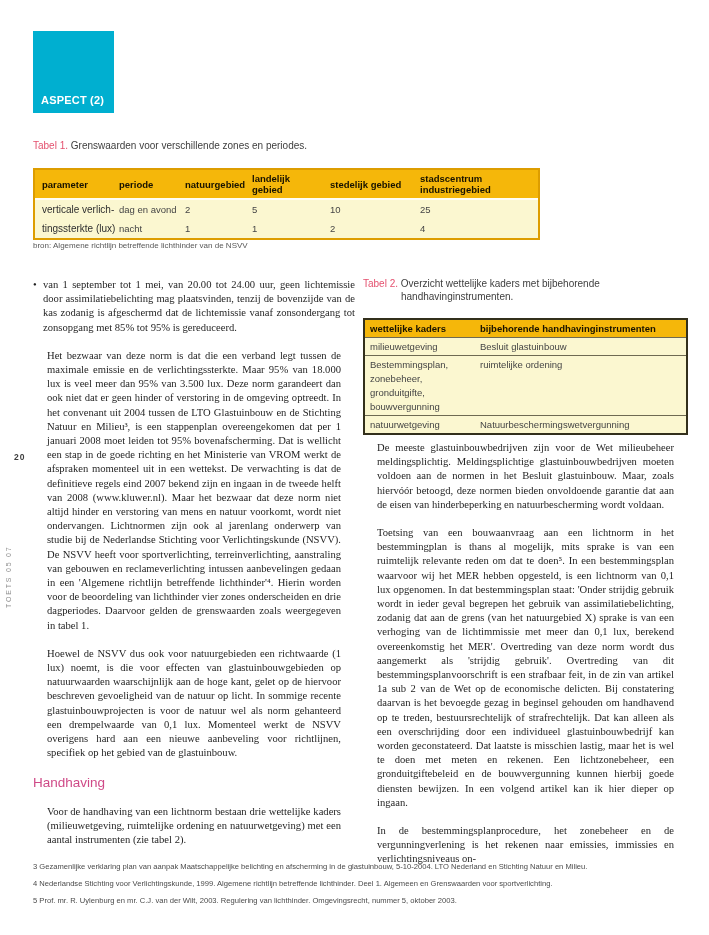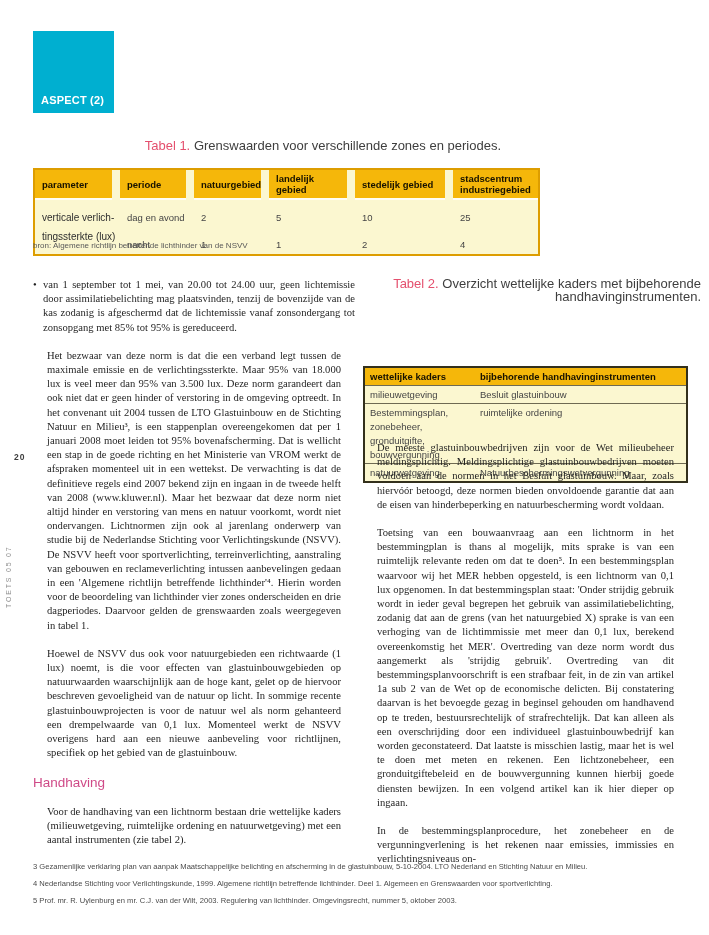--- a/index.html
+++ b/index.html
@@ -18,46 +18,46 @@
   }
   
   .page-number{position:absolute;left:14px;top:452px;font-size:8.5px;font-weight:bold;color:#3c3c3c;letter-spacing:1px;}
   .spine-text{
     position:absolute;left:5px;top:524px;height:84px;
     writing-mode:vertical-rl;transform:rotate(180deg);
     font-size:7px;color:#8f8f8f;letter-spacing:1.8px;white-space:nowrap;
   }
   
   .caption{
-    position:absolute;font-size:13px;color:#3e3e3e;line-height:13px;
-    padding-left:38px;text-indent:-38px;text-align:right;
+    position:absolute;font-size:10px;color:#3e3e3e;line-height:13px;
+    padding-left:38px;text-indent:-38px;
   }
   .caption .prefix{color:#e4506e;}
   .cap1{left:33px;top:139px;width:430px;}
   .cap2{left:363px;top:277px;width:300px;}
   
   .t1{
     position:absolute;left:33px;top:168px;width:507px;
     display:grid;grid-template-columns:77px 66px 67px 78px 90px 1fr;
     grid-template-rows:auto 19px 19px;
-    border:2px solid #dd9d00;background:#fbf7d0;box-sizing:border-box;gap:8px;
+    border:2px solid #dd9d00;background:#fbf7d0;box-sizing:border-box;
   }
   .t1h{
     background:#f5b70a;font-weight:bold;font-size:9.5px;color:#171200;
     padding:3px 4px 3px 7px;display:flex;align-items:center;line-height:11px;
     border-bottom:2px solid #fffef6;min-height:24px;box-sizing:border-box;
   }
   .t1c{font-size:9.5px;color:#454545;padding:0 4px 0 7px;line-height:19px;white-space:nowrap;}
   .t1p{font-size:10px;color:#2e2e2e;line-height:19px;padding-left:7px;white-space:nowrap;}
   .t1-source{position:absolute;left:33px;top:241px;font-size:8px;color:#585858;}
   
   .t2{
     position:absolute;left:363px;top:318px;width:325px;
     display:grid;grid-template-columns:110px 1fr;
-    border:2px solid #33301c;background:#fbf7d0;box-sizing:border-box;margin-top:48px;
+    border:2px solid #33301c;background:#fbf7d0;box-sizing:border-box;
   }
   .t2h{
     background:#f5b70a;font-weight:bold;font-size:9.5px;color:#171200;
     padding:2px 5px;line-height:13px;white-space:nowrap;
   }
   .t2c{
     font-size:9.5px;color:#454545;padding:2px 5px 1px 5px;line-height:14px;
     border-top:1px solid #6e6a52;
   }
   

